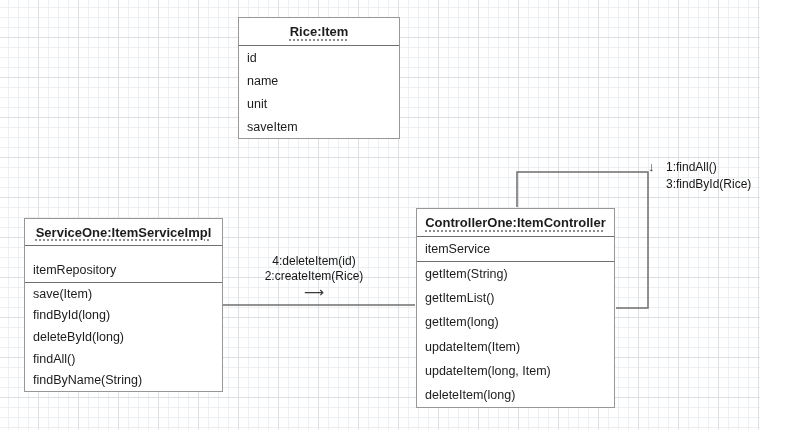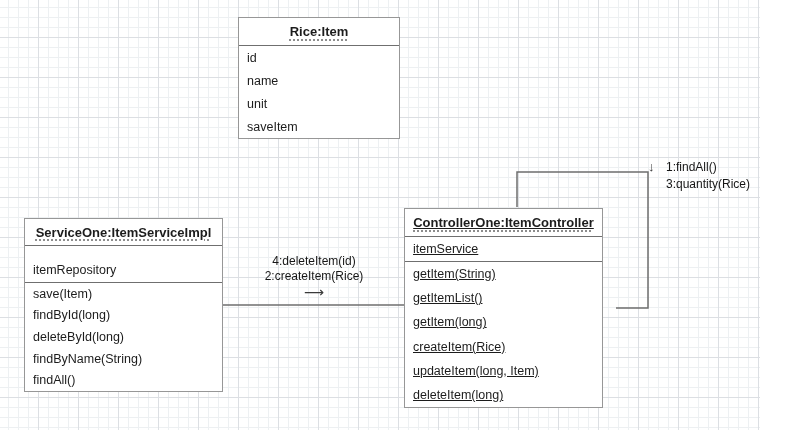--- a/index.html
+++ b/index.html
@@ -56,21 +56,21 @@
     white-space:nowrap;
     overflow:hidden;
   }
 
   
   #rice-box{left:238px;top:17px;width:162px;height:122px;}
   #rice-box .obj-title{height:28px;}
   #service-box{left:24px;top:218px;width:199px;height:174px;}
   #service-box .obj-title{height:27px;}
   #service-box .attrs{flex:0 0 24px;margin-top:12px;}
-  #controller-box{left:404px;top:208px;width:199px;height:200px;text-decoration:underline;}
+  #controller-box{left:416px;top:208px;width:199px;height:200px;}
   #controller-box .obj-title{height:28px;}
   #controller-box .attrs{flex:0 0 24px;justify-content:flex-end;}
 
   #connector-svg{position:absolute;left:0;top:0;width:790px;height:430px;pointer-events:none;}
   #connector-svg polyline{fill:none;stroke:#6e6e6e;stroke-width:1.5;}
 
   .msg{position:absolute;color:#161616;font-size:12px;line-height:15px;}
   #mid-labels{left:252px;top:254px;width:124px;text-align:center;}
   #mid-arrow{left:252px;top:285px;width:124px;text-align:center;font-size:14px;color:#3a3a3a;}
   #loop-arrow{left:648px;top:159px;font-size:13px;color:#3a3a3a;}
@@ -119,24 +119,24 @@
       <div class="row">
           <span>save(Item)</span>
         </div>
       <div class="row">
           <span>findById(long)</span>
         </div>
       <div class="row">
           <span>deleteById(long)</span>
         </div>
       <div class="row">
-          <span>findByName(String)</span>
+          <span>findAll()</span>
         </div>
       <div class="row">
-          <span>findAll()</span>
+          <span>findByName(String)</span>
         </div>
     </div>
   </div>
 
   <div class="obj" id="controller-box">
     <div class="obj-title">
       <span>ControllerOne:ItemController</span>
     </div>
     <div class="obj-rows attrs">
       <div class="row">
@@ -147,21 +147,21 @@
       <div class="row">
           <span>getItem(String)</span>
         </div>
       <div class="row">
           <span>getItemList()</span>
         </div>
       <div class="row">
           <span>getItem(long)</span>
         </div>
       <div class="row">
-          <span>createItem(Rice)</span>
+          <span>updateItem(Item)</span>
         </div>
       <div class="row">
           <span>updateItem(long, Item)</span>
         </div>
       <div class="row">
           <span>deleteItem(long)</span>
         </div>
     </div>
   </div>
 
@@ -171,16 +171,16 @@
   </div>
   <div class="msg" id="mid-arrow">
     <span>⟶</span>
   </div>
 
   <div class="msg" id="loop-arrow">
     <span>↓</span>
   </div>
   <div class="msg" id="loop-labels">
     <div>1:findAll()</div>
-    <div>3:quantity(Rice)</div>
+    <div>3:findById(Rice)</div>
   </div>
 
 </div>
 
 </body></html>

